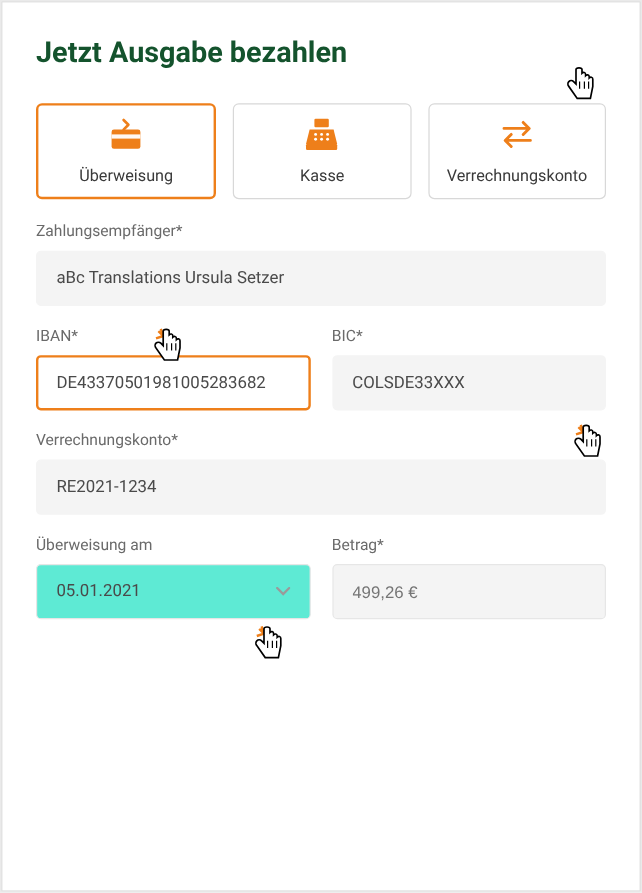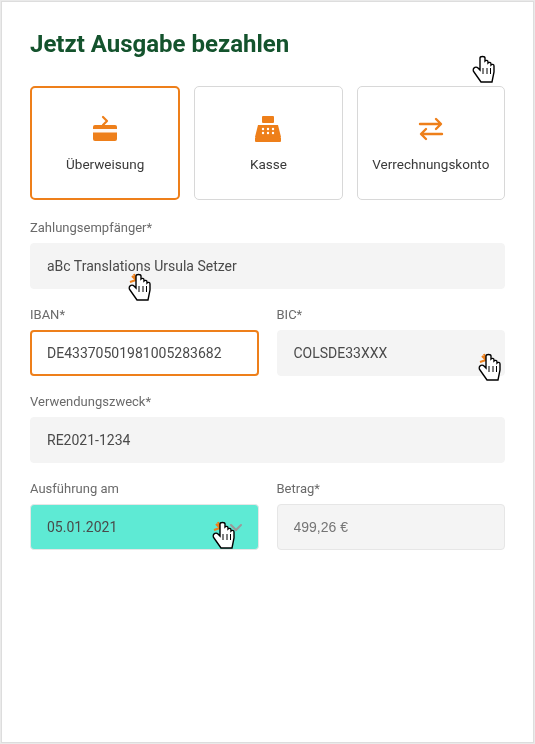--- a/index.html
+++ b/index.html
@@ -71,21 +71,21 @@
     .methods {
       display: flex;
       gap: 14px;
       margin-bottom: 20px;
     }
     .method {
       flex: 1;
       border: 1px solid #d8d8d8;
       border-radius: 5px;
       background: #fff;
-      height: 114px;
+      height: 80px;
       display: flex;
       flex-direction: column;
       align-items: center;
       justify-content: center;
       gap: 12px;
       cursor: pointer;
       font-size: 13.5px;
       color: #3a3a3a;
     }
     .method.selected {
@@ -196,27 +196,27 @@
         <label class="label">IBAN*</label>
         <div class="input active">DE43370501981005283682</div>
       </div>
       <div>
         <label class="label">BIC*</label>
         <div class="input">COLSDE33XXX</div>
       </div>
     </div>
 
     <div class="field">
-      <label class="label">Verwendungszweck*</label>
+      <label class="label">Verrechnungskonto*</label>
       <div class="input">RE2021-1234</div>
     </div>
 
     <div class="row2 field">
       <div>
-        <label class="label">Ausführung am</label>
+        <label class="label">Überweisung am</label>
         <div class="select">
           <span>05.01.2021</span>
           <span>
             <svg width="12" height="8" viewBox="0 0 12 8">
                 <path d="M1 1 L6 6 L11 1" stroke="#9a9a9a" stroke-width="2" fill="none" stroke-linecap="round"></path>
               </svg>
           </span>
         </div>
       </div>
       <div>

